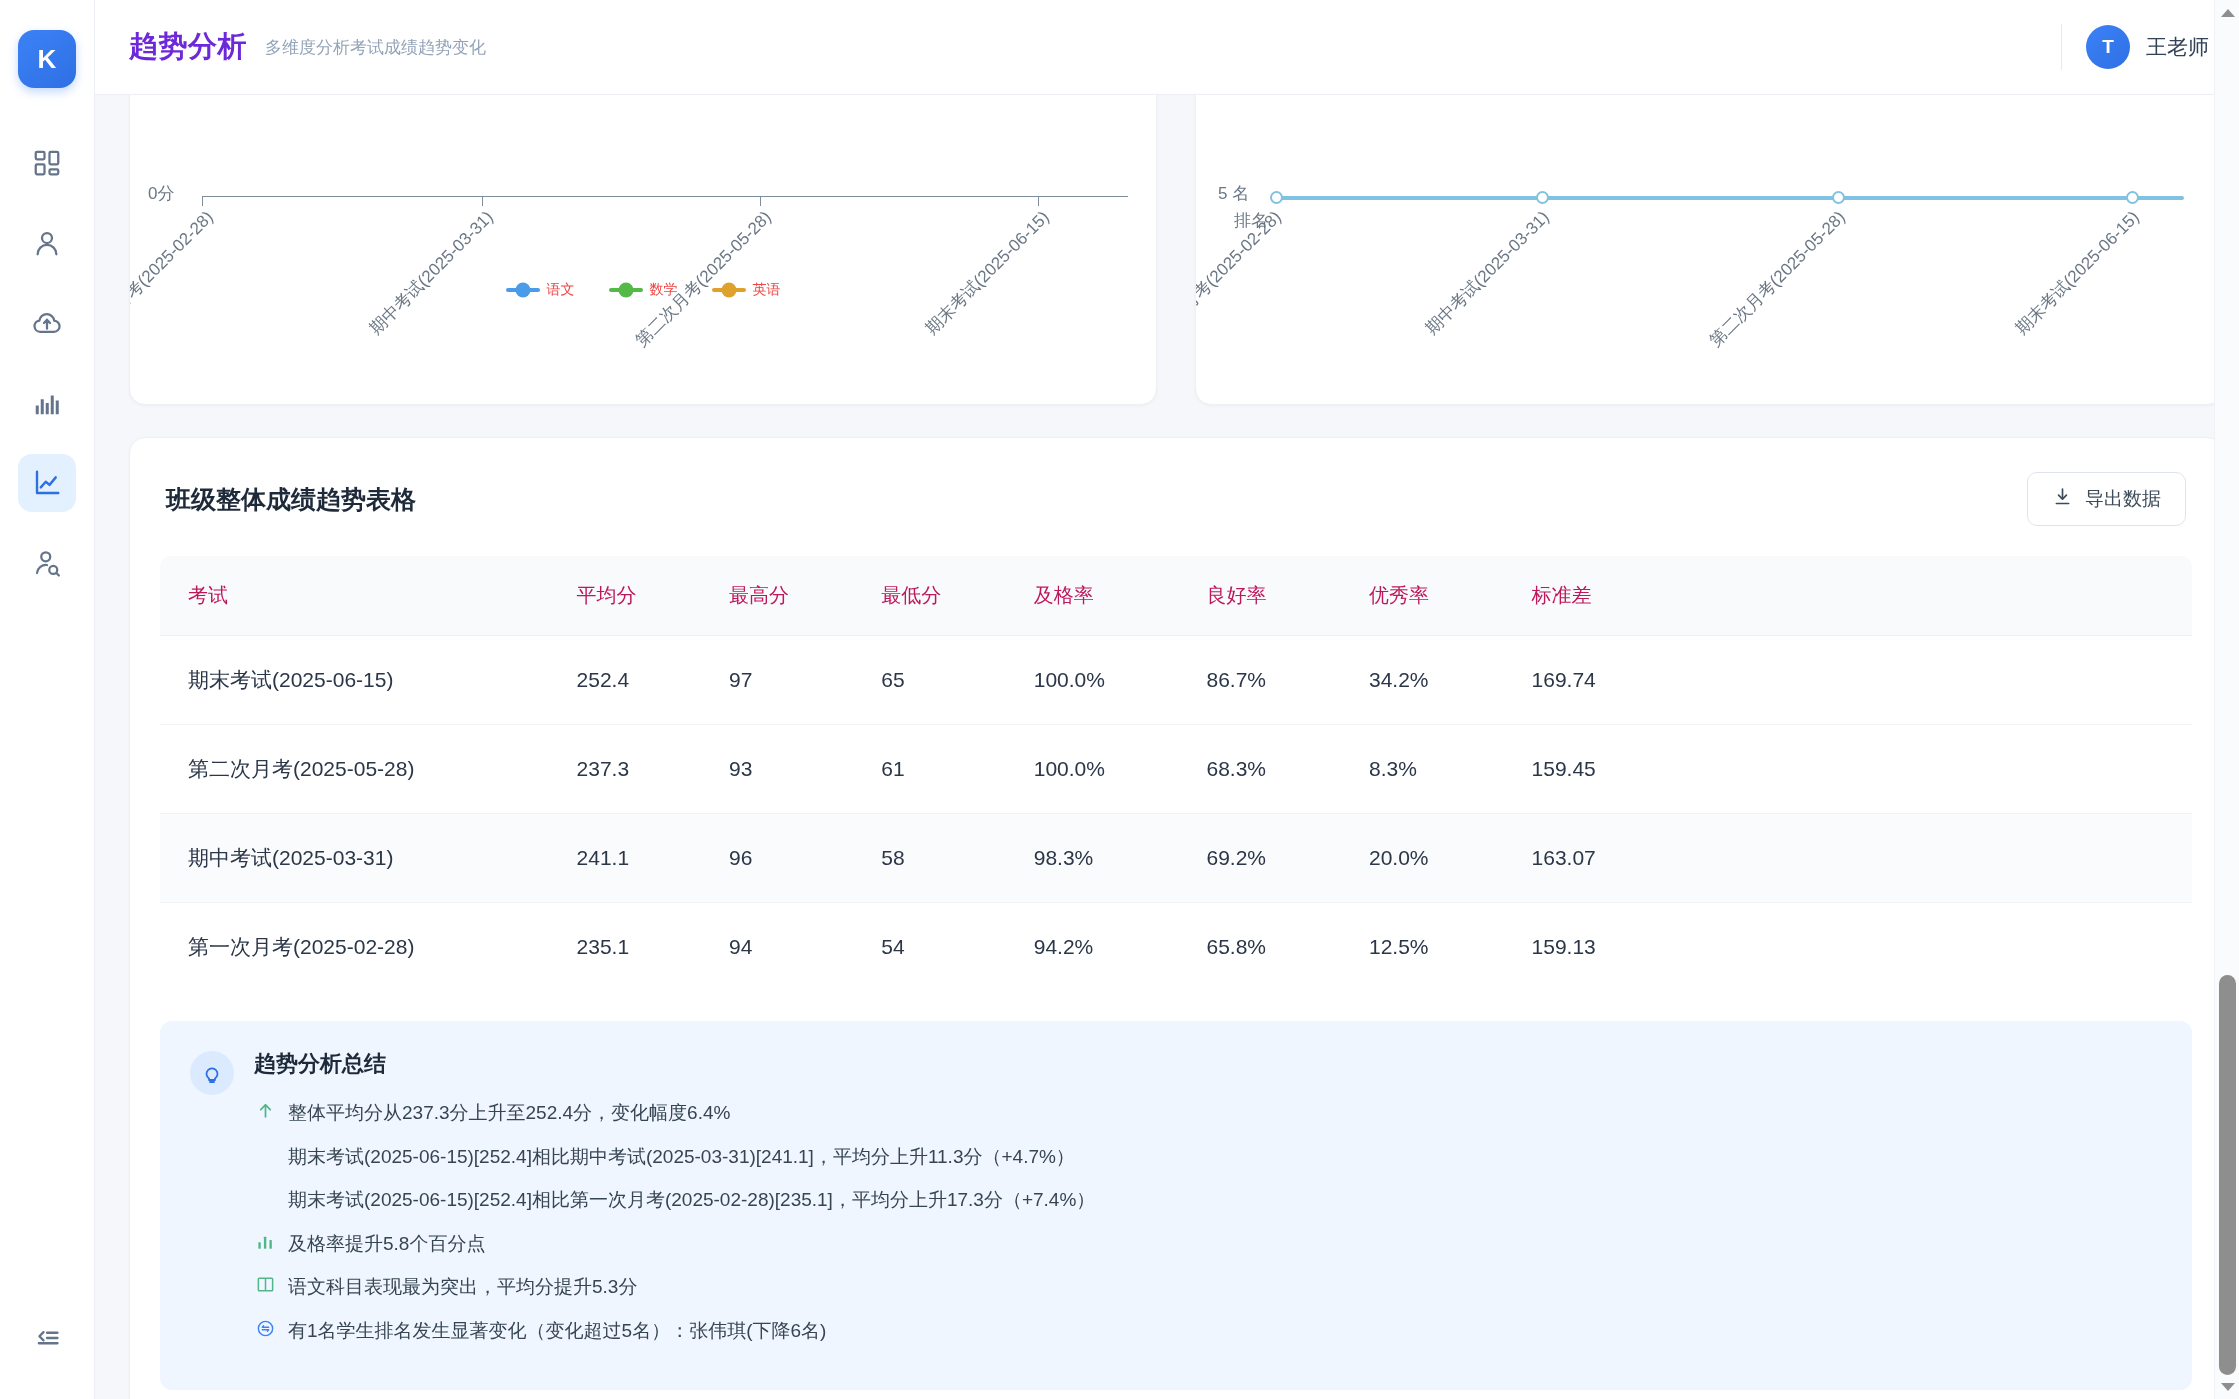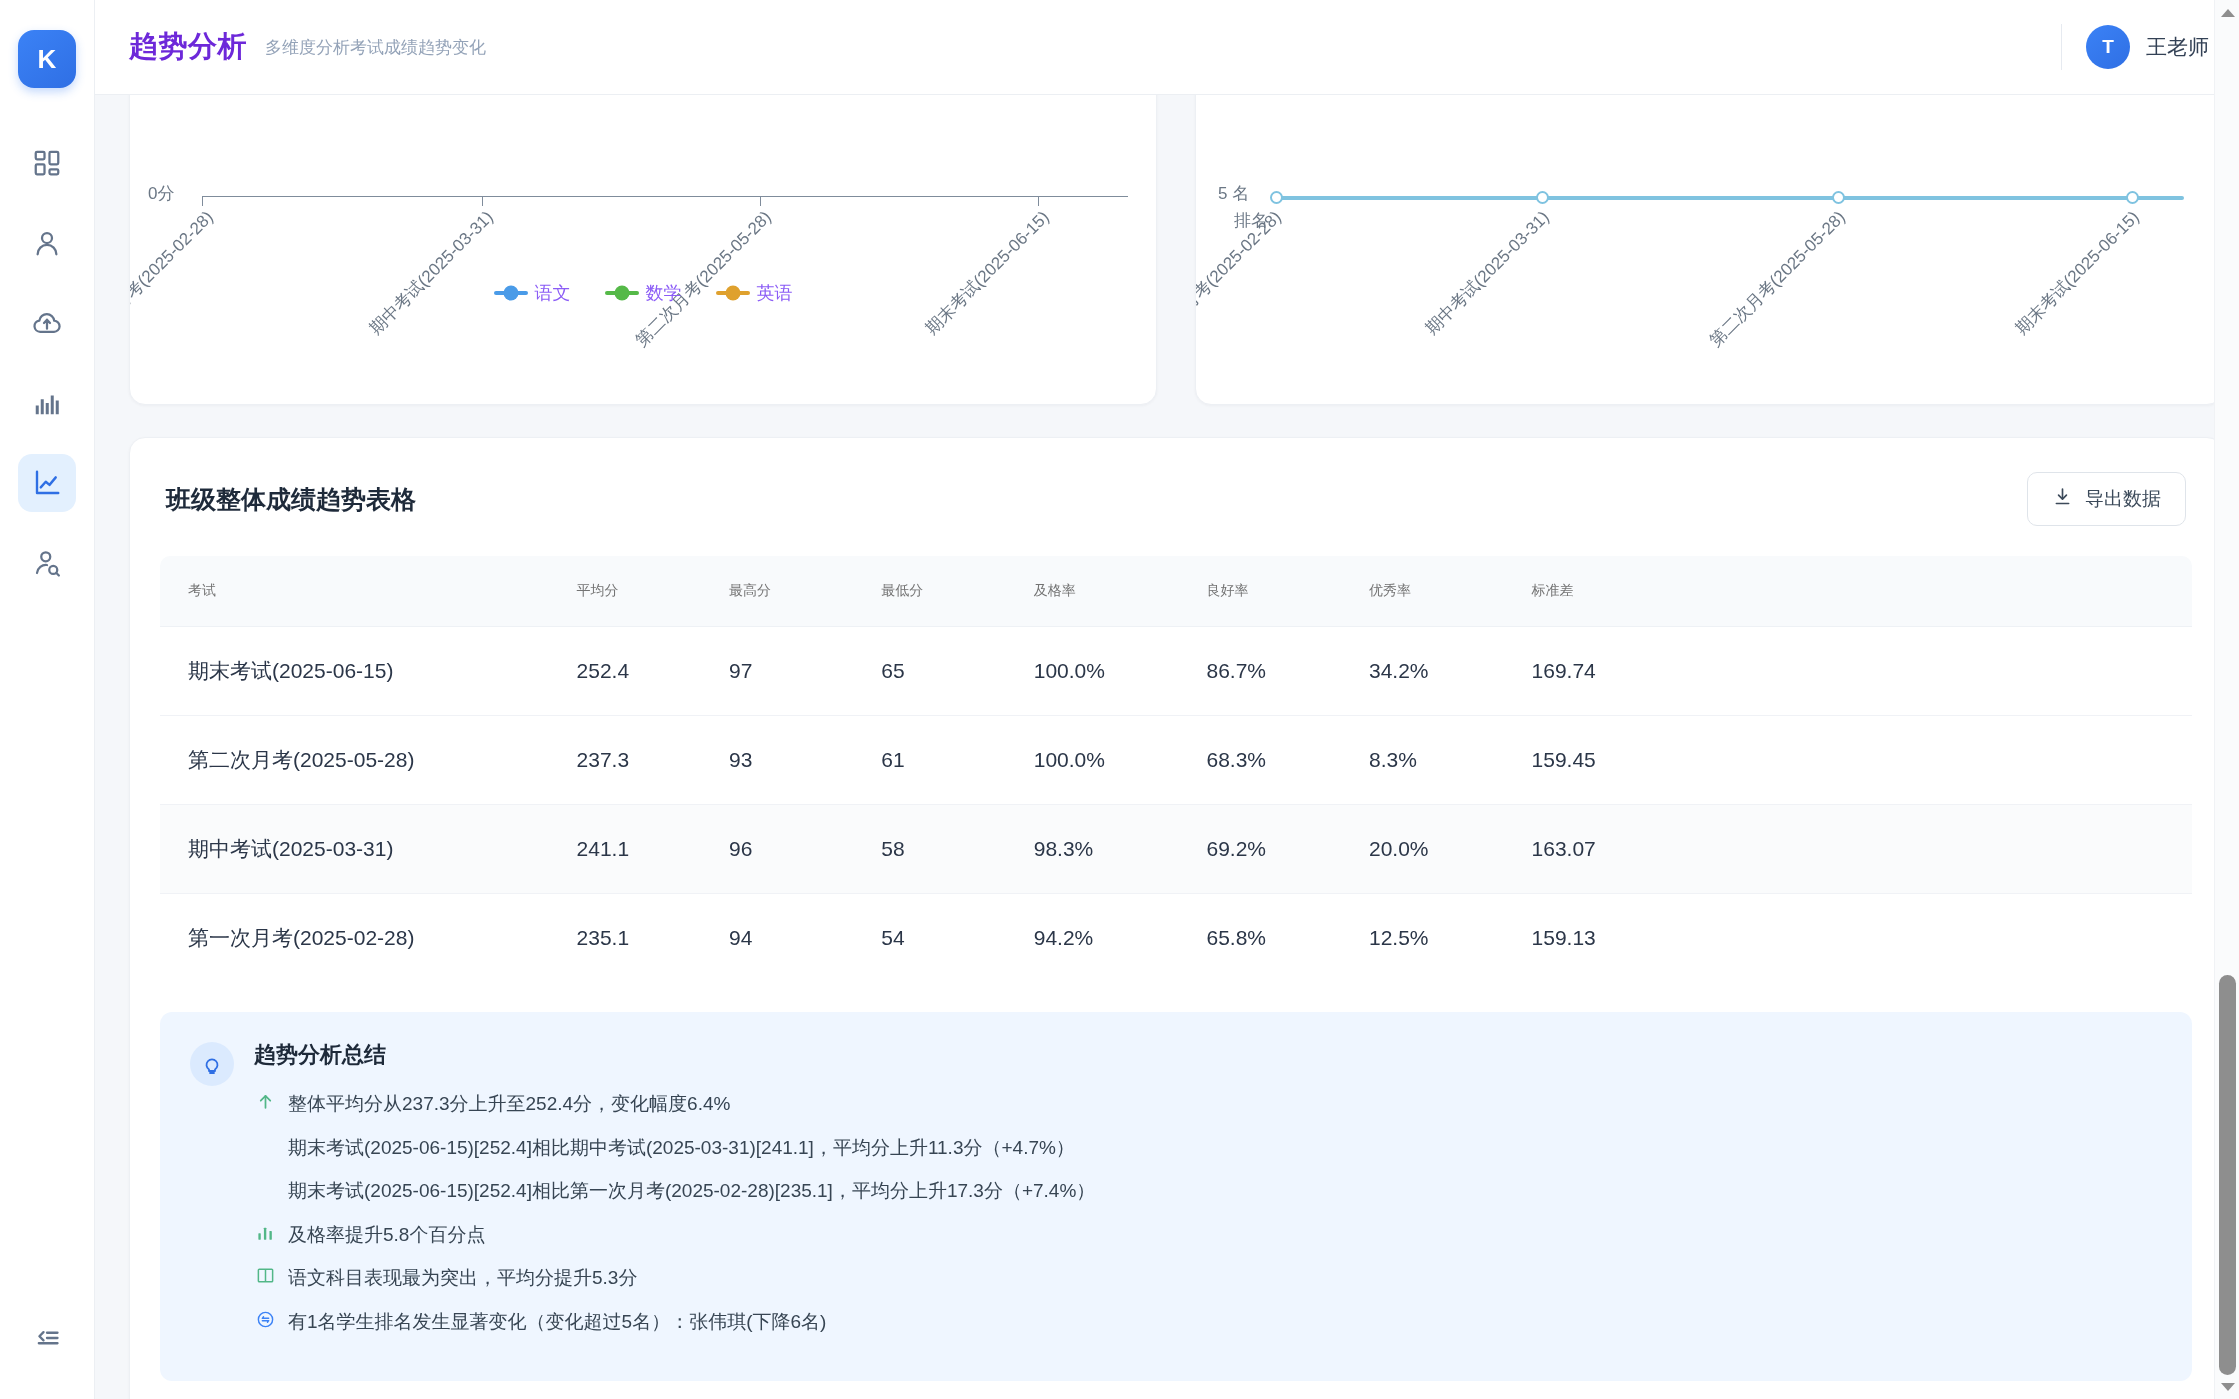--- a/index.html
+++ b/index.html
@@ -78,21 +78,21 @@
   .ylab {
     position:absolute; font-size:17px; color:#6b7785;
     font-family:"Liberation Sans", sans-serif; white-space:nowrap;
   }
   .xlab {
     position:absolute; font-size:17px; color:#6b7785; white-space:nowrap;
     transform-origin: right top; transform: rotate(-45deg);
   }
   .legend {
     position:absolute; left:0; right:0; display:flex; gap:34px;
-    align-items:center; justify-content:center; font-size:18px; color:#8b5cf6;font-family:Liberation Mono, monospace;
+    align-items:center; justify-content:center; font-size:14px; color:#ef4444;font-family:Liberation Mono, monospace;
   }
   .legend-item { display:flex; align-items:center; gap:7px; }
   .legend-mark { width:34px; height:4px; border-radius:2px; position:relative; }
   .legend-mark::after{
     content:""; position:absolute; left:50%; top:50%;
     width:15px;height:15px;border-radius:50%;
     transform:translate(-50%,-50%); background:inherit;
   }
   .rank-line { position:absolute; height:4px; background:#7fc3e0; border-radius:2px; }
   .rank-dot {
@@ -112,22 +112,22 @@
   .export-btn {
     display:flex; align-items:center; gap:12px;
     border:1px solid #dfe4ea; border-radius:10px; background:#fff;
     padding: 13px 24px; font-size:19px; color:#3c4a5a; cursor:pointer;
     font-family:"Liberation Sans", sans-serif;
   }
   .export-btn svg { width:21px; height:21px; }
 
   table { width:100%; border-collapse:collapse; table-layout: fixed; }
   thead th {
-    background:#f8fafc; text-align:left; font-size:14px; font-weight:400;
-    color:#737373; padding: 26px 0 26px 0; border-bottom:1px solid #eef1f5;
+    background:#f8fafc; text-align:left; font-size:20px; font-weight:400;
+    color:#be185d; padding: 26px 0 26px 0; border-bottom:1px solid #eef1f5;
   }
   thead th:first-child { padding-left: 28px; border-radius: 10px 0 0 0; }
   thead th:last-child  { border-radius: 0 10px 0 0; }
   tbody td {
     font-size: 21px; color:#2b3648; padding: 30px 0;
     border-bottom:1px solid #f0f2f6;
   }
   tbody td:first-child { padding-left: 28px; }
   tbody tr.hl td { background:#fafbfc; }
   tbody tr:last-child td { border-bottom: none; }

